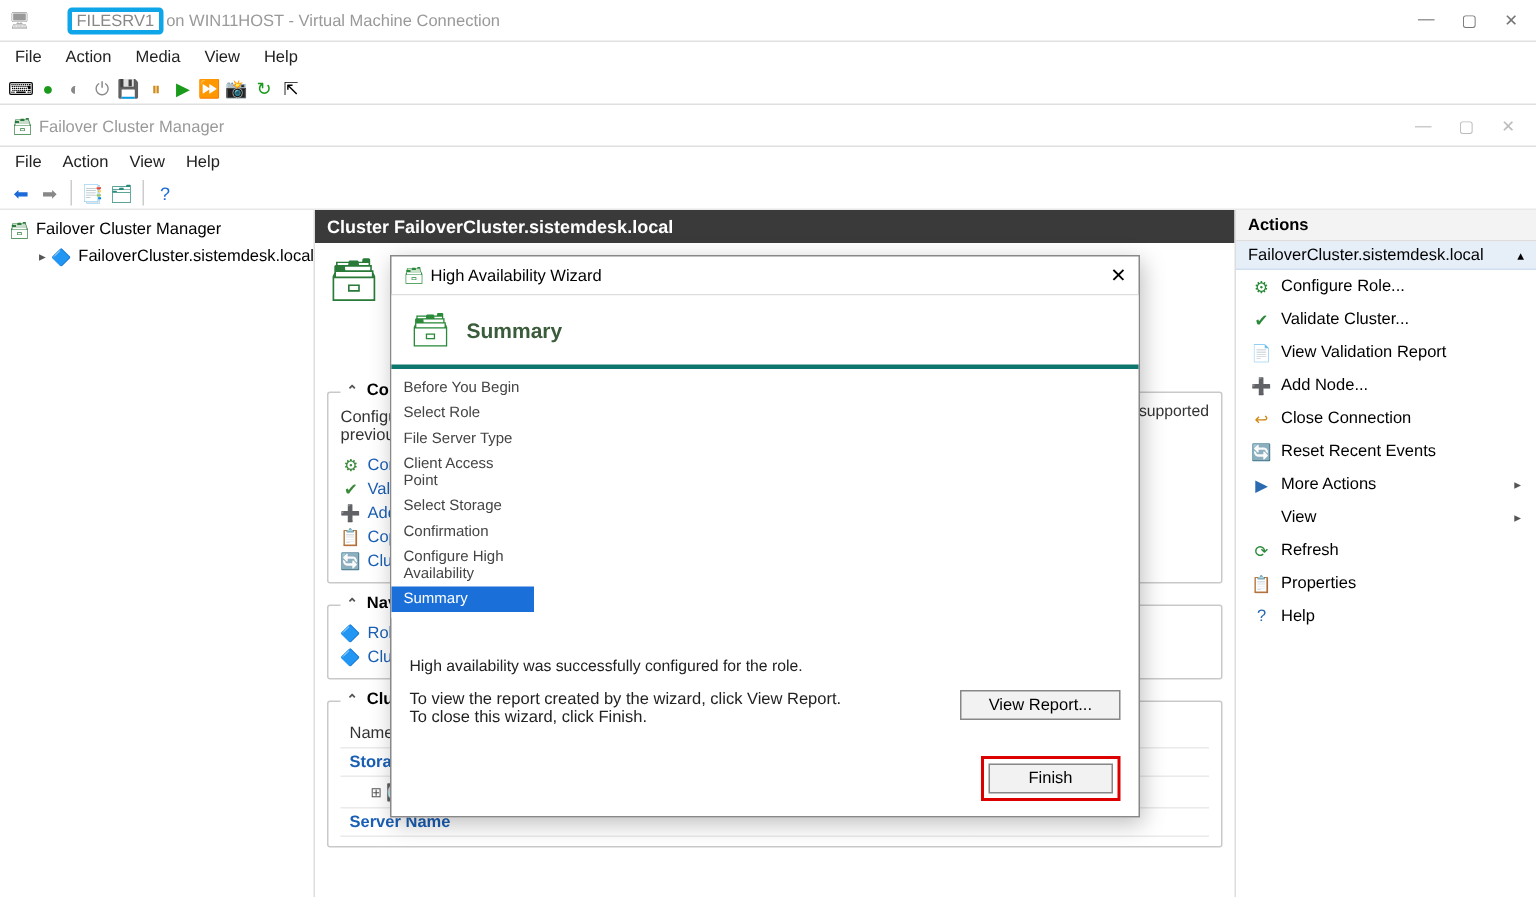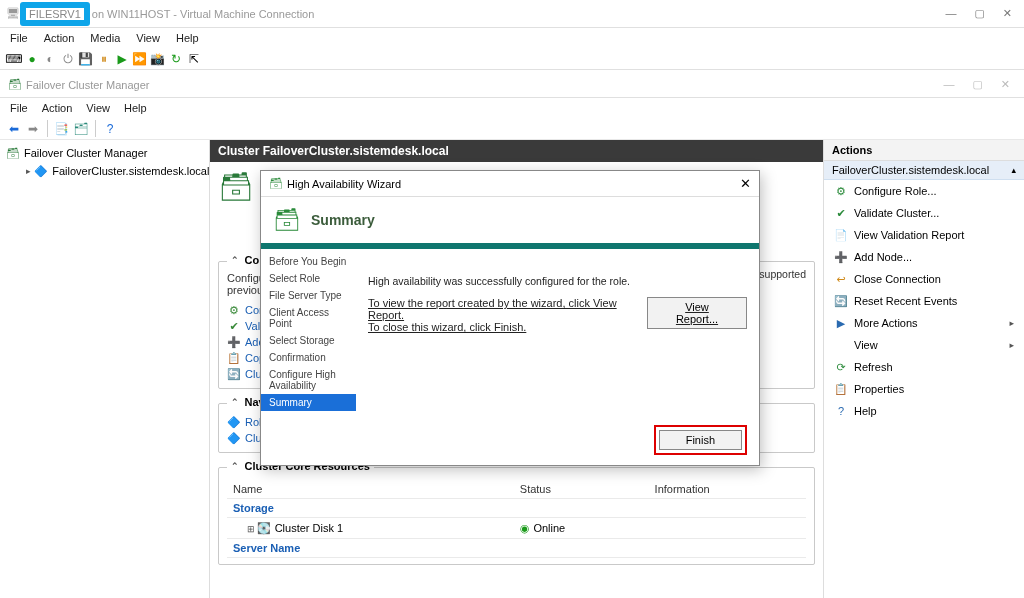--- a/index.html
+++ b/index.html
@@ -1,20 +1,20 @@
 <!DOCTYPE html>
 <html><head>
 <meta charset="utf-8">
 <style>
 * { box-sizing: border-box; margin: 0; padding: 0; font-family: "Segoe UI", Tahoma, sans-serif; font-size: 11px; }
 body { background: #fff; width: 1024px; height: 598px; overflow: hidden; position: relative; }
 
 
 .vm-title { height: 28px; display: flex; align-items: center; padding: 0 6px; background: #fff; border-bottom: 1px solid #e0e0e0; color: #999; }
-.vm-title .name { border: 6px solid #0ea5e9; border-radius: 3px; padding: 0 3px; color: #888; margin-right: 2px; }
+.vm-title .name { border: 3px solid #0ea5e9; border-radius: 3px; padding: 0 3px; color: #888; margin-right: 2px; margin-left: 25px; }
 .vm-title .wincontrols { margin-left: auto; display: flex; gap: 18px; color: #777; padding-right: 6px; }
 .vm-menu { height: 20px; display: flex; align-items: center; gap: 16px; padding: 0 10px; color: #222; }
 .vm-toolbar { height: 22px; display: flex; align-items: center; gap: 2px; padding: 0 6px; border-bottom: 1px solid #e0e0e0; }
 .vm-toolbar .tb { width: 16px; height: 16px; display: inline-flex; align-items: center; justify-content: center; font-size: 12px; }
 
 
 .inner-title { height: 26px; display: flex; align-items: center; padding: 0 8px; background: #fff; border-bottom: 1px solid #e0e0e0; color: #999; margin-top: 2px; }
 .inner-title .wincontrols { margin-left: auto; display: flex; gap: 18px; color: #bbb; padding-right: 6px;}
 .inner-menu { height: 20px; display: flex; align-items: center; gap: 14px; padding: 0 10px; color: #222; }
 .inner-toolbar { height: 22px; display: flex; align-items: center; gap: 3px; padding: 0 6px; border-bottom: 1px solid #e8e8e8; }
@@ -64,30 +64,30 @@
 .arrow-right { margin-left: auto; font-size: 9px; color: #555;}
 
 
 .wizard { position: absolute; left: 50px; top: 30px; width: 500px; background: #fff; border: 1px solid #888; box-shadow: 2px 4px 14px rgba(0,0,0,0.25); }
 .wizard-title { height: 26px; display: flex; align-items: center; padding: 0 8px; font-size: 11px; border-bottom: 1px solid #ddd;}
 .wizard-title .ico { color:#2a8a3a; }
 .wizard-title .close { margin-left:auto; font-size:13px; cursor:pointer; }
 .wizard-head { height: 46px; display: flex; align-items: center; gap: 8px; padding: 0 10px; background:#fff; }
 .wizard-head .wico { width: 32px; height: 32px; display:flex; align-items:center; justify-content:center; color:#2a8a3a; font-size:22px;}
 .wizard-head .wtxt { font-weight: 700; color:#3b5c3b; font-size:14px;}
-.wizard-body { display:flex; border-top:6px solid #0f766e; }
+.wizard-body { display:flex; border-top:3px solid #0f766e;flex-direction:column; }
 .wizard-steps { width: 95px; background:#fff; padding: 4px 0; }
 .step { padding: 3px 8px; font-size: 10px; color:#444; cursor:default; }
 .step.active { background:#1a6fd8; color:#fff; }
 .wizard-content { flex:1; padding: 6px 12px 10px; }
 .wcmsg { font-size: 10.5px; color:#222; margin: 20px 0 10px;}
 .wdetails { border:1px solid #aaa; background:#fff; font-size:11px; }
 .wdetails .drow.h { background:#b8b8b8; font-weight:400; padding:2px 6px;}
 .wdetails .drow.v { padding:2px 6px; }
-.wfoot { font-size:10.5px; color:#222; display:flex; align-items:flex-start; gap:20px;text-decoration:underline;}
+.wfoot { font-size:10.5px; color:#222; display:flex; align-items:flex-start; gap:20px;}
 .btn { border:1px solid #888; background:#f2f2f2; padding:3px 18px; font-size:11px; cursor:pointer; }
 .btn-row { display:flex; justify-content:flex-end; padding: 10px 12px;}
 .hl-red { border:2px solid #d00; padding:3px; display:inline-block;}
 </style>
 </head>
 <body>
 
 <div class="vm-title">
   <span class="ico">🖥</span>
   <span class="name">FILESRV1</span>

